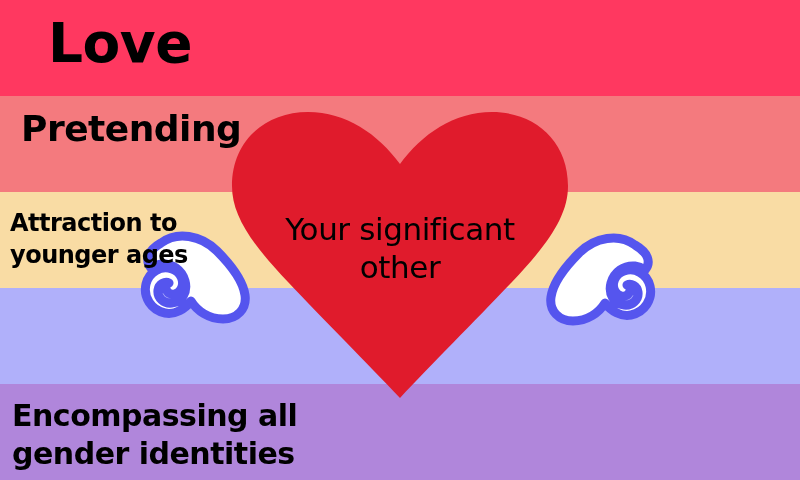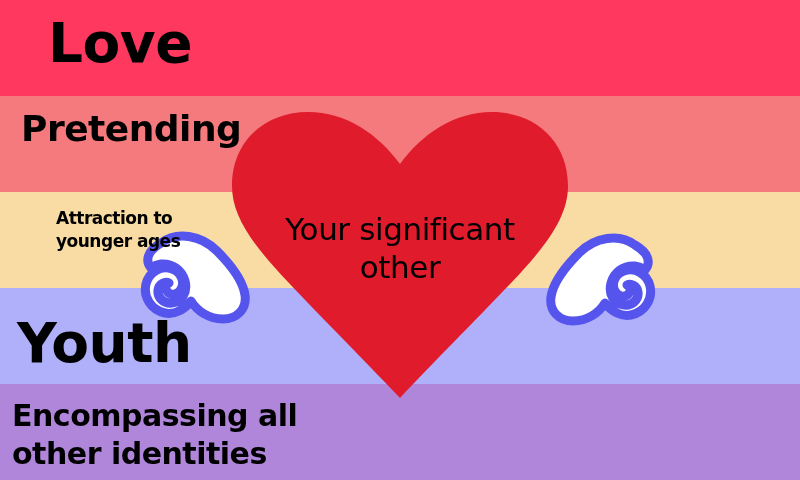--- a/index.html
+++ b/index.html
@@ -45,23 +45,22 @@
     font-size: 55px;
   }
   #label-pretending {
     left: 21px;
     top: 110px;
     font-size: 36px;
   }
   #label-attraction {
     left: 10px;
     top: 207px;
-    font-size: 17px;
+    font-size: 24px;
     line-height: 1.35;
-    margin-left: 46px;
   }
   #label-youth {
     left: 17px;
     top: 314px;
     font-size: 55px;
   }
   #label-gender {
     left: 12px;
     top: 397px;
     font-size: 30px;
@@ -114,24 +113,23 @@
   <div class="stripe" id="stripe-3" style="background: rgb(176, 176, 250);"></div>
   <div class="stripe" id="stripe-4" style="background: rgb(176, 134, 219);"></div>
 
   <div class="label" id="label-love">Love</div>
 
   <div class="label" id="label-pretending">Pretending</div>
 
   <div class="label" id="label-attraction">Attraction to
 younger ages</div>
 
-  <div class="label" id="label-youth">Youth</div>
 
   <div class="label" id="label-gender">Encompassing all
-other identities</div>
+gender identities</div>
 
   <div id="heart-wrap">
     <svg viewBox="0 0 344 292" xmlns="http://www.w3.org/2000/svg" aria-hidden="true">
       <path id="heart-path" d="M172 292
                C 140 258, 96 214, 60 176
                C 24 138, 4 110, 4 80
                C 4 34, 38 6, 80 6
                C 118 6, 150 28, 172 58
                C 194 28, 226 6, 264 6
                C 306 6, 340 34, 340 80

